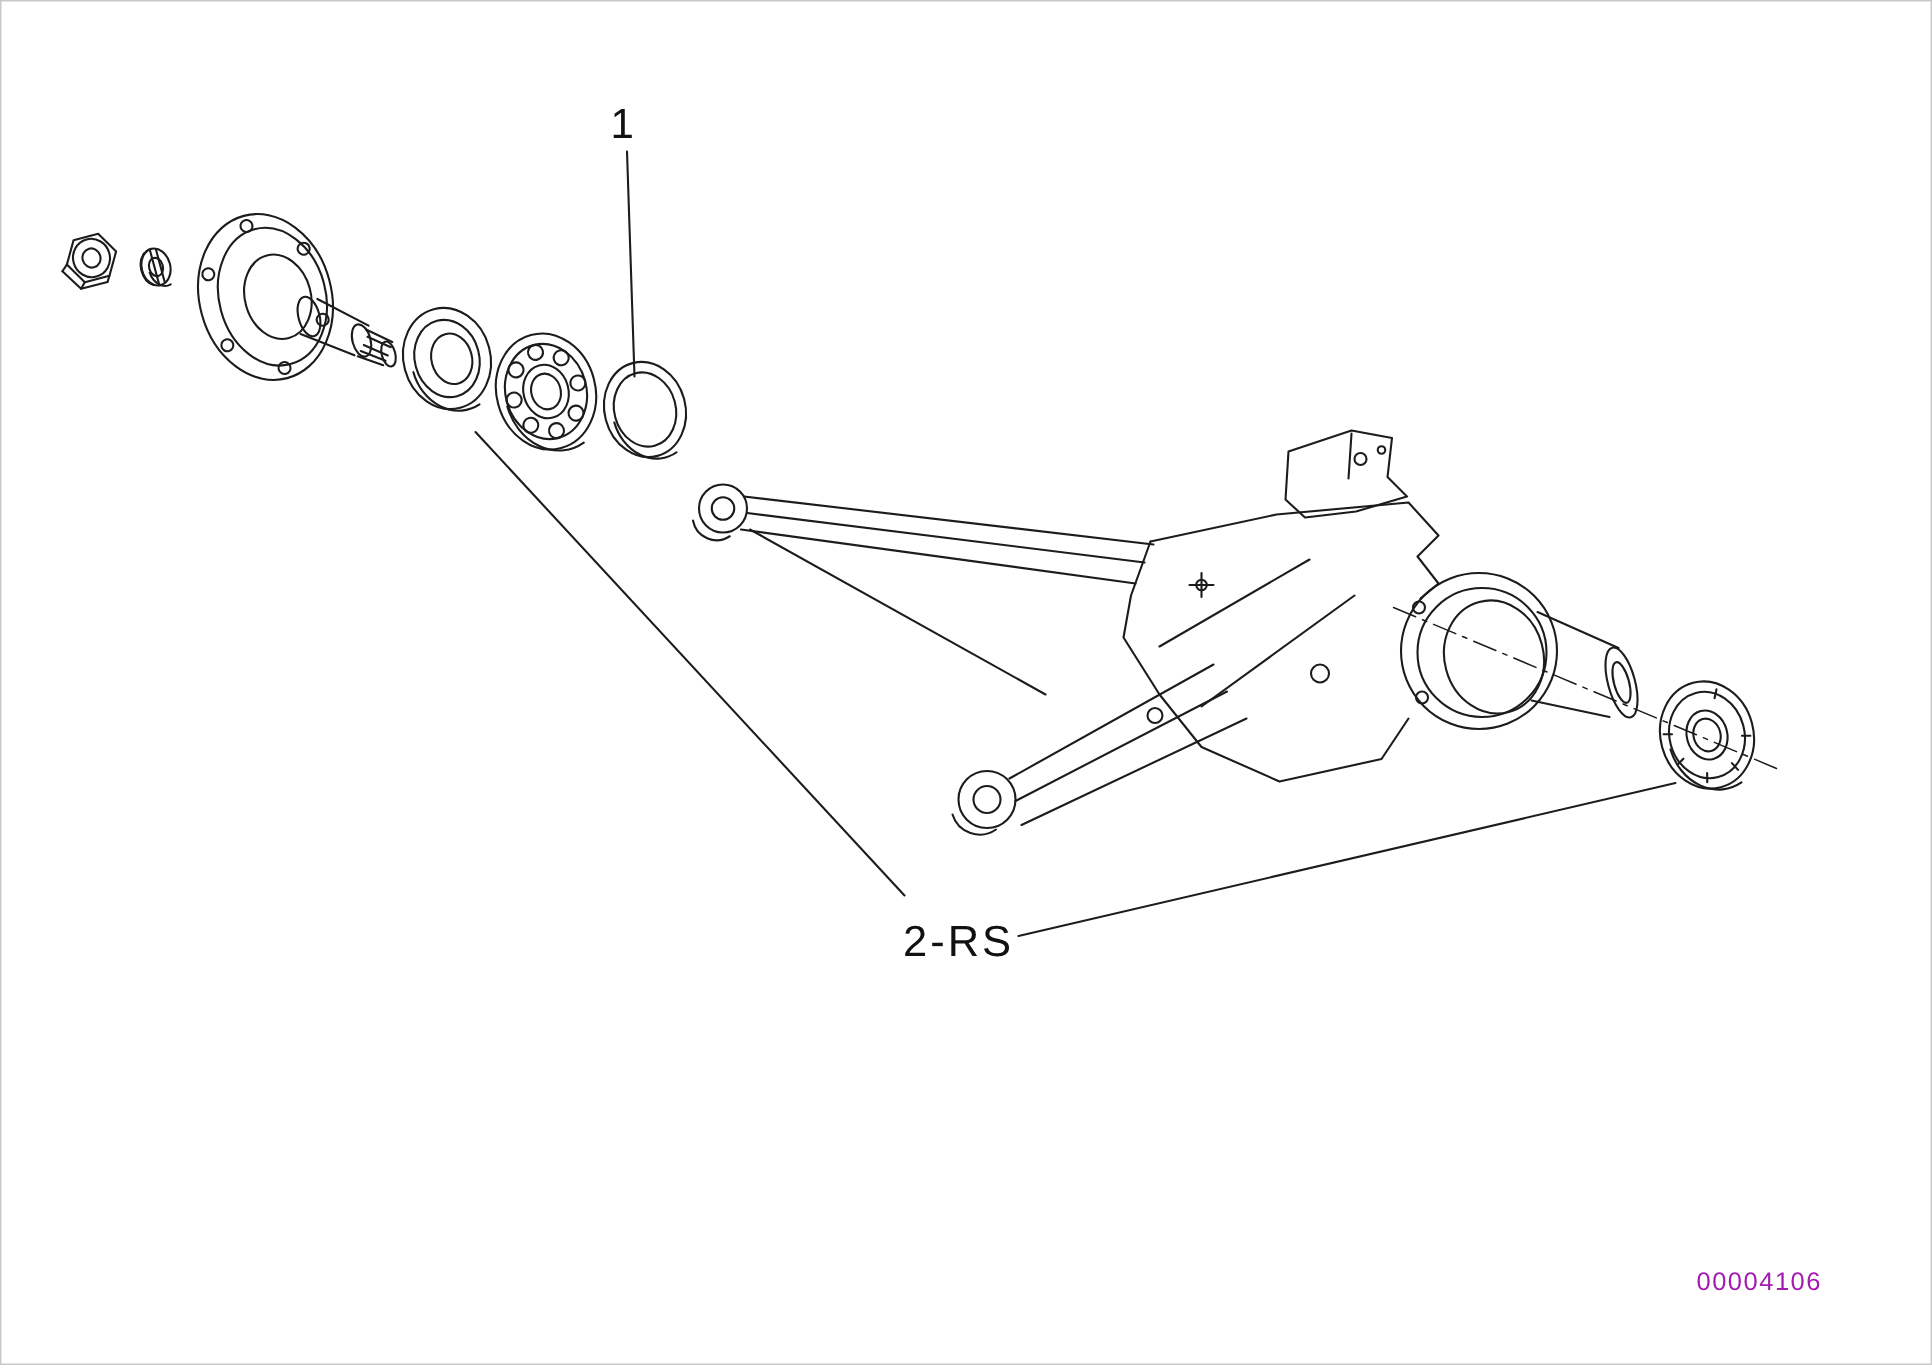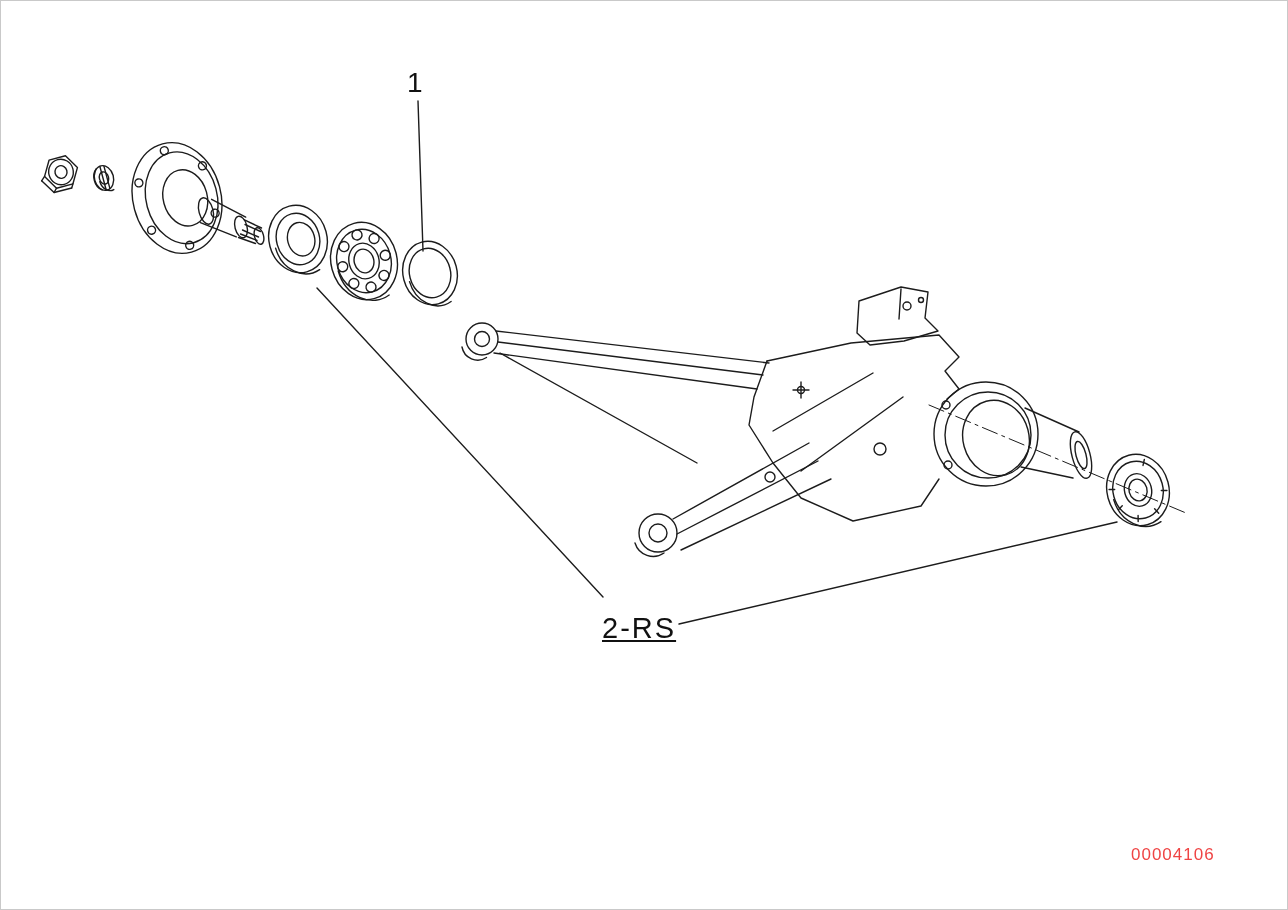--- a/index.html
+++ b/index.html
@@ -33,28 +33,27 @@
   #label-1 {
     left: 406px;
     top: 66px;
     font-size: 28px;
   }
   #label-2rs {
     left: 601px;
     top: 611px;
     font-size: 29px;
     letter-spacing: 2px;
-    text-decoration: underline;
   }
   #diagram-number {
     position: absolute;
     left: 1130px;
     top: 844px;
     font-size: 17px;
-    color: #ef4444;
+    color: #a21caf;
     font-family: "Liberation Sans", "DejaVu Sans", sans-serif;
     letter-spacing: 1px;
   }
 </style>
 </head>
 <body>
 
 <div class="stage">
 
   <svg width="1288" height="910" viewBox="0 0 1288 910">

